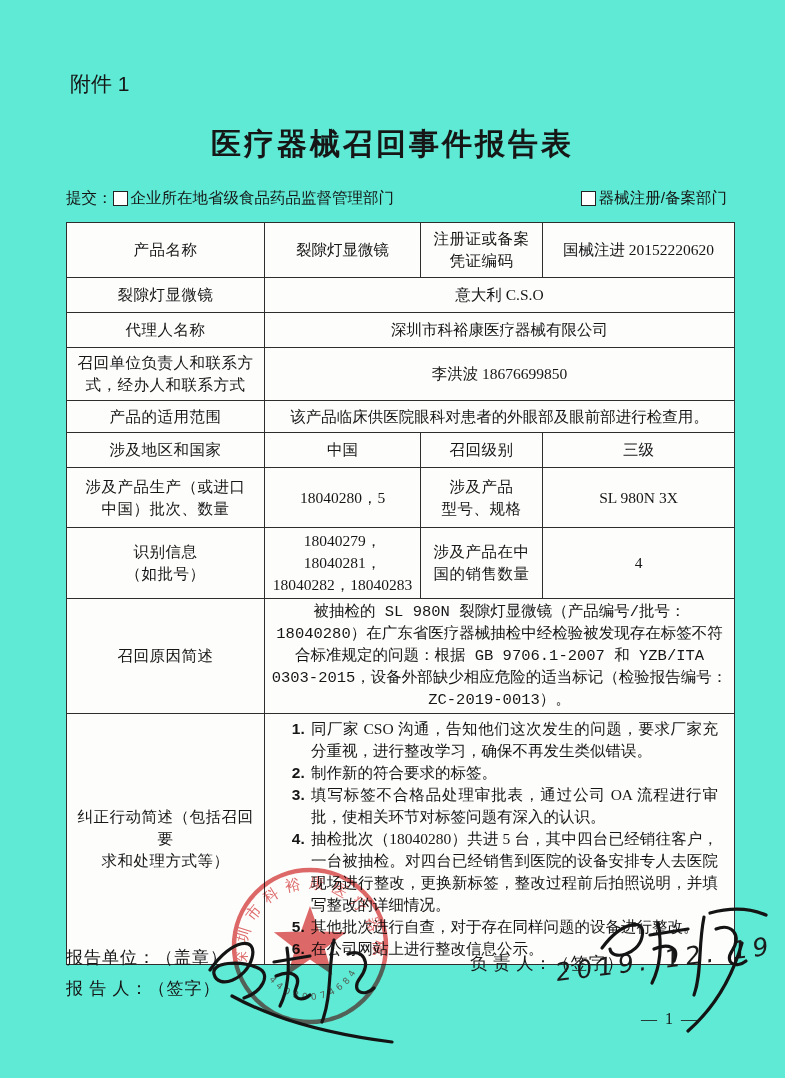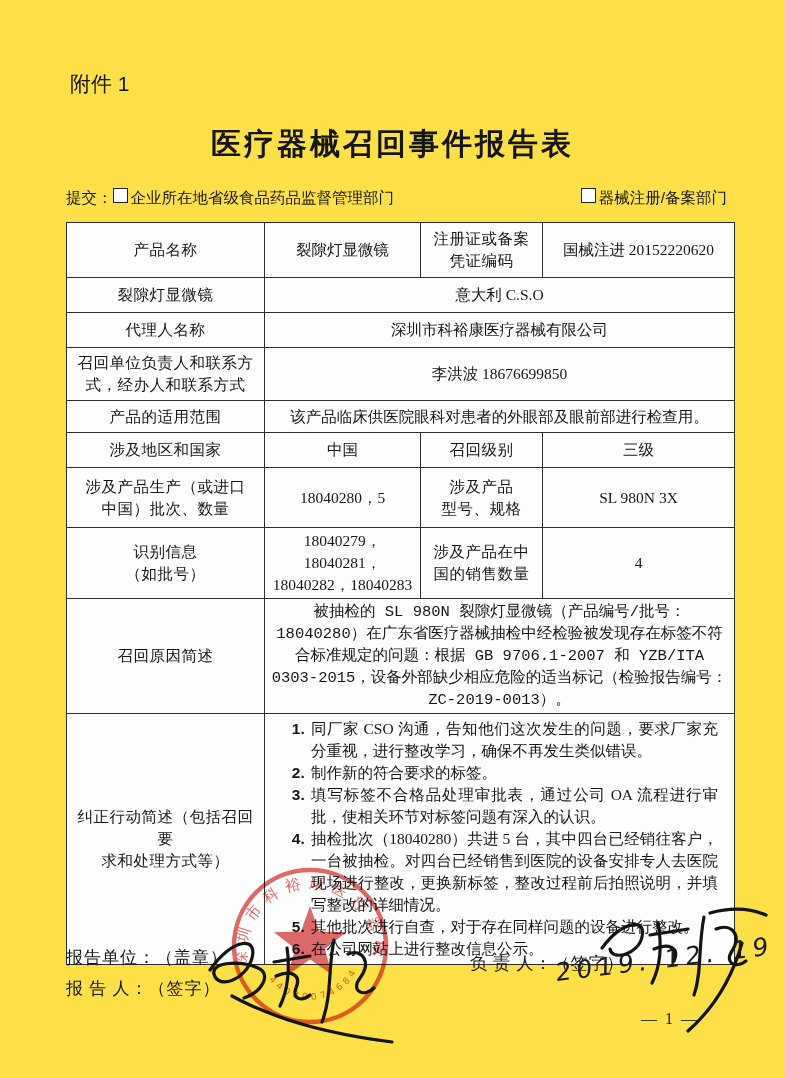--- a/index.html
+++ b/index.html
@@ -3,36 +3,36 @@
 <meta charset="utf-8">
 <style>
   html,body{margin:0;padding:0;overflow:hidden;}
   body{
     width:785px;height:1078px;
     background:#ffffff;
     font-family:"Liberation Serif","DejaVu Serif",serif;
     color:#161616;
     position:relative;
   }
-  .page{position:absolute;inset:0;background:#fde047;}
+  .page{position:absolute;inset:0;background:#5eead4;}
 
   .attachment{
     position:absolute;left:70px;top:70px;
     font-family:"Liberation Sans","DejaVu Sans",sans-serif;
     font-size:21px;
   }
   .title{
     position:absolute;left:0;top:124px;width:785px;
     text-align:center;
     font-family:"Liberation Sans","DejaVu Sans",sans-serif;
     font-weight:bold;font-size:30px;letter-spacing:3px;
   }
   .submit-row{
     position:absolute;left:66px;top:188px;width:661px;
-    display:flex;
+    display:flex;align-items:center;
     font-family:"Liberation Sans","DejaVu Sans",sans-serif;
     font-size:15.5px;
   }
   .cb{
     width:13px;height:13px;border:1.5px solid #222;
     display:inline-block;margin-right:3px;flex:0 0 auto;
     background:#fff;
   }
   .spacer{margin-left:auto;}
 

